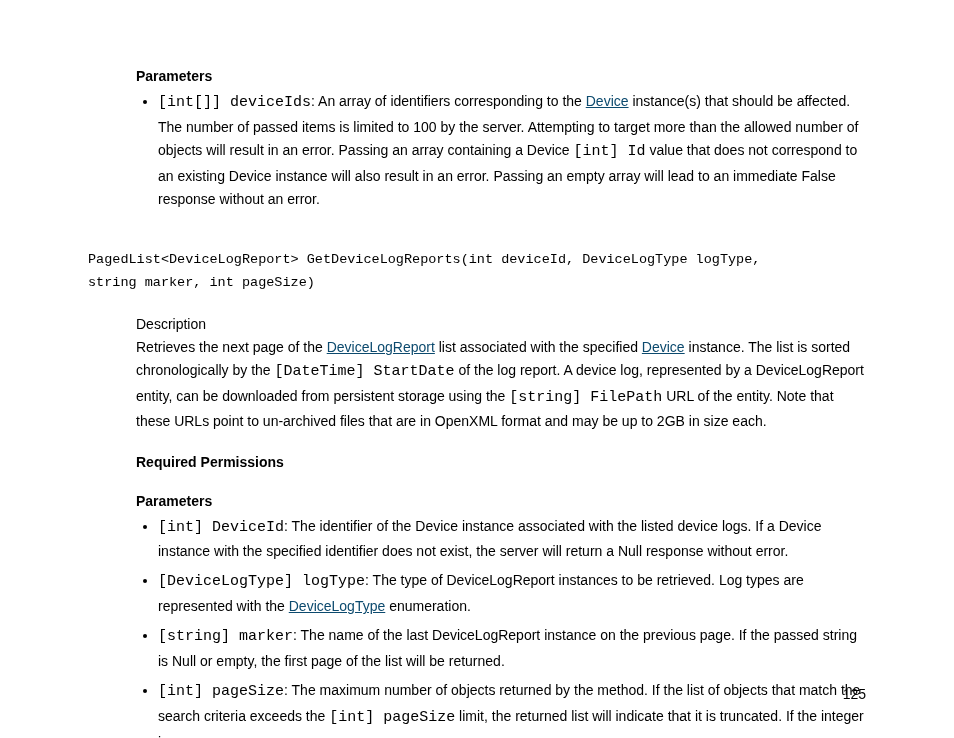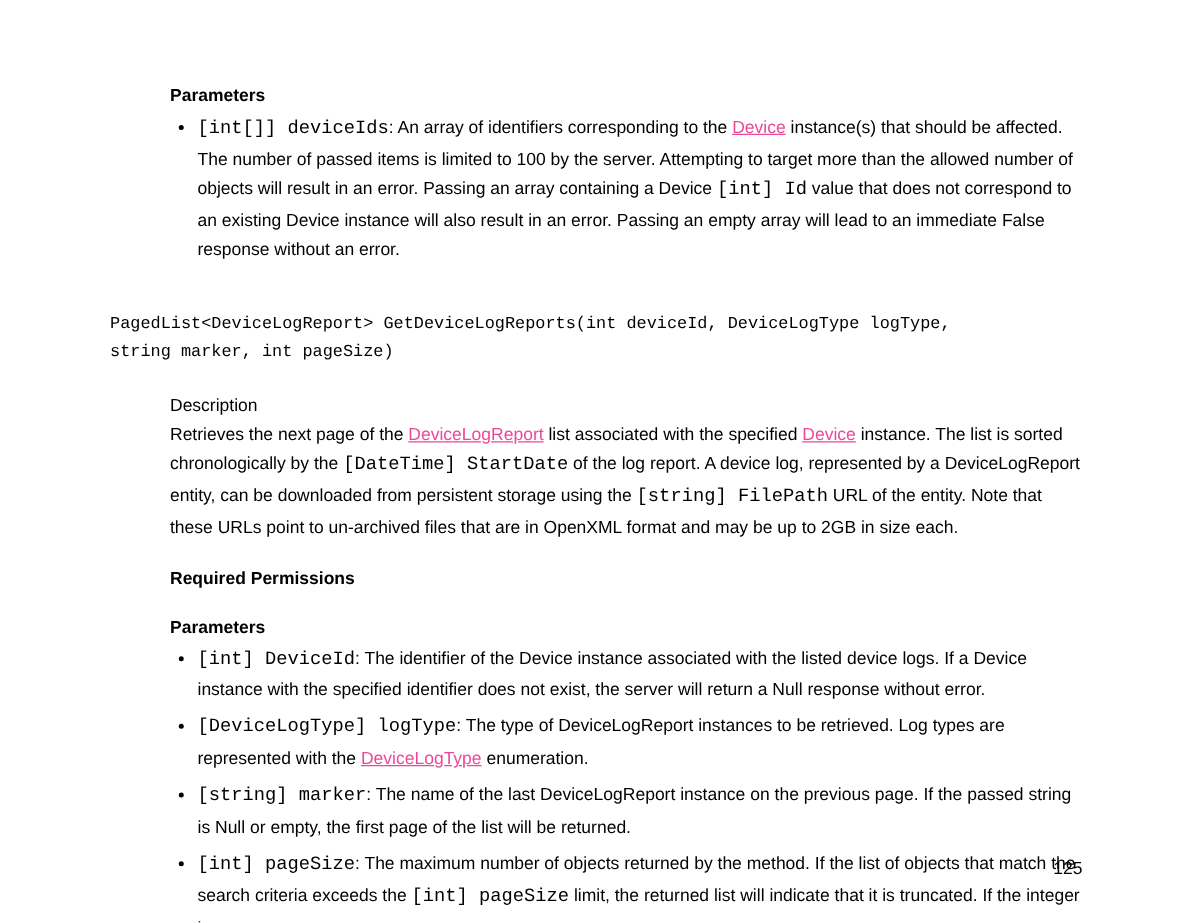--- a/index.html
+++ b/index.html
@@ -46,21 +46,21 @@
   }
   .desc-block {
     padding-left: 48px;
     line-height: 1.65;
     margin-bottom: 18px;
   }
   .desc-block p {
     margin: 0;
   }
   a.link {
-    color: #ec4899;
+    color: #0c4a6e;
     text-decoration: underline;
   }
   .perm-block {
     padding-left: 48px;
     margin-bottom: 18px;
     line-height: 1.65;
   }
   .page-num {
     position: absolute;
     bottom: 36px;

